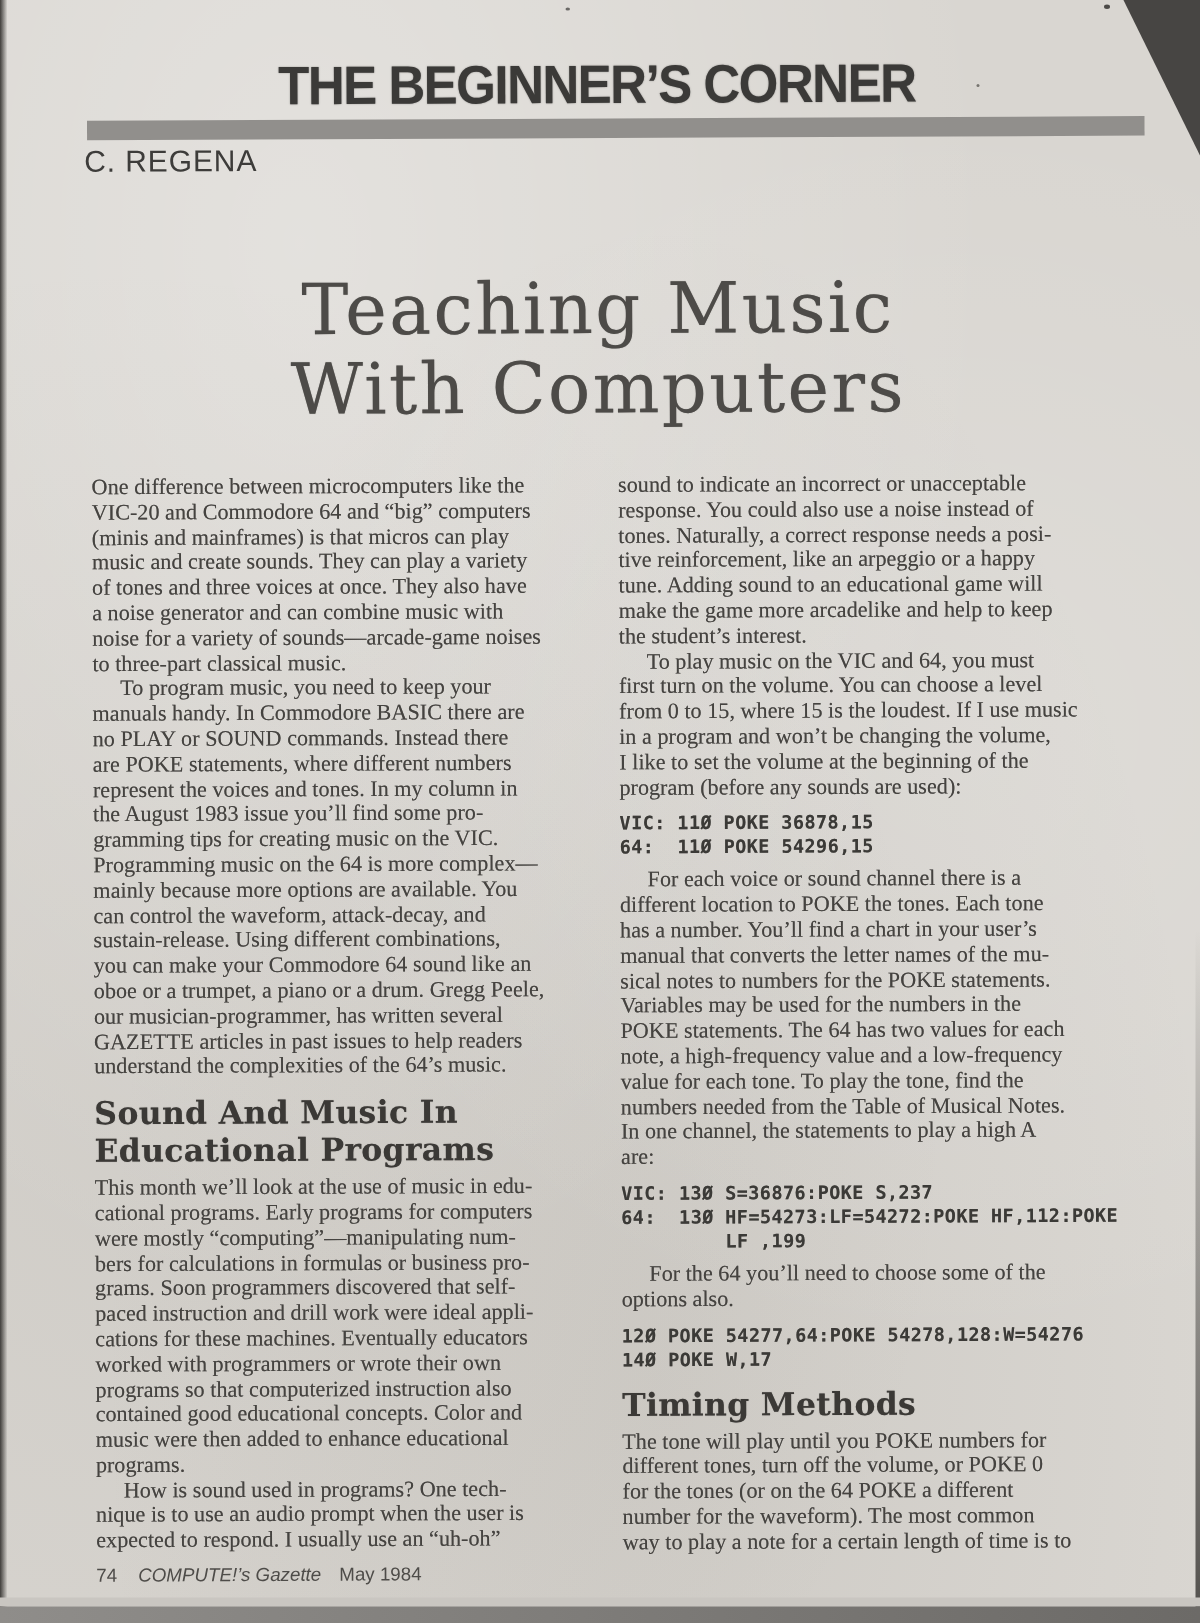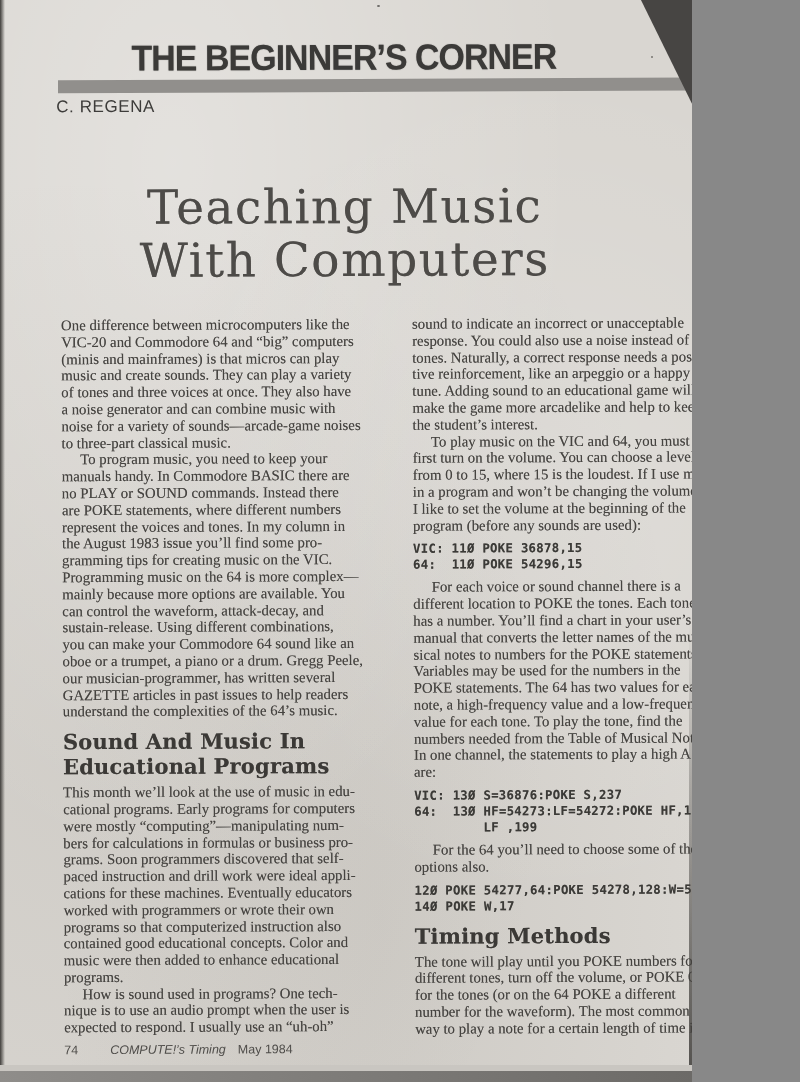--- a/index.html
+++ b/index.html
@@ -1,37 +1,37 @@
 <!DOCTYPE html>
 <html><head>
 <meta charset="utf-8">
 <style>
   html,body{margin:0;padding:0;background:#888;}
   .page{
-    position:relative;width:692px;height:1082px;overflow:hidden;
+    position:relative;width:800px;height:1082px;overflow:hidden;
     background:
       radial-gradient(ellipse at 25% 15%, rgba(255,255,255,.28), transparent 55%),
       radial-gradient(ellipse at 80% 45%, rgba(255,255,255,.15), transparent 50%),
       radial-gradient(ellipse at 55% 85%, rgba(110,105,95,.10), transparent 60%),
       radial-gradient(ellipse at 10% 70%, rgba(110,105,95,.08), transparent 55%),
       #d9d6d1;
     font-family:"Liberation Serif", serif;
   }
   .content{position:absolute;inset:0;transform:rotate(-0.25deg);transform-origin:50% 50%;}
 
   .masthead-title{
     position:absolute;top:38px;left:0;width:100%;text-align:center;
     font-family:"Liberation Sans", sans-serif;font-weight:800;font-size:34px;
     letter-spacing:-1px;color:#3b3a38;transform:scaleY(1.06);
     text-shadow:0 0 1px rgba(50,48,45,.55);
   }
   .masthead-rule{position:absolute;top:79px;left:60px;width:705px;height:13px;background:#918f8c;}
   .byline{
     position:absolute;top:96px;left:58px;
-    font-family:"Liberation Sans", sans-serif;font-size:17px;color:#3d3c3a;letter-spacing:.6px;
+    font-family:"Liberation Sans", sans-serif;font-size:20px;color:#3d3c3a;letter-spacing:.6px;
   }
 
   .article-title{
     position:absolute;top:180px;left:0;width:100%;margin:0;
     text-align:center;white-space:pre-line;
     font-family:"DejaVu Serif", serif;font-weight:500;font-size:47px;line-height:53px;
     letter-spacing:1.5px;color:#4d4b48;text-shadow:0 0 .5px rgba(70,68,64,.5);
   }
 
   .col{position:absolute;top:316px;}
@@ -52,21 +52,21 @@
     margin:7px 0 6px;white-space:pre;
     font-family:"DejaVu Sans Mono", monospace;font-weight:bold;
     font-size:12.3px;line-height:16px;letter-spacing:.3px;color:#3b3a37;
     text-shadow:0 0 .4px rgba(55,53,50,.5);
   }
 
   .footer{
     position:absolute;top:1042px;left:62px;
     font-family:"Liberation Sans", sans-serif;font-size:12.5px;color:#4e4c49;
   }
-  .footer .num{font-style:normal;margin-right:32px;}
+  .footer .num{font-style:normal;margin-right:14px;}
   .footer .mag{font-style:italic;margin-right:12px;}
   .footer .date{}
 
   
   .edge-left{position:absolute;left:0;top:0;width:5px;height:100%;
     background:linear-gradient(to right,#403e3b,rgba(64,62,59,0));}
   .corner-tr{position:absolute;top:0;right:0;width:58px;height:108px;background:#474543;
     -webkit-clip-path:polygon(12% 0,100% 0,100% 96%);clip-path:polygon(12% 0,100% 0,100% 96%);}
   .edge-right-low{position:absolute;right:0;top:620px;width:3px;height:462px;
     background:linear-gradient(to bottom,rgba(70,68,65,0),rgba(66,64,61,.9));}
@@ -172,21 +172,21 @@
 14Ø POKE W,17</pre>
       <h2 class="section-heading">Timing Methods</h2>
       <p class="body-para">The tone will play until you POKE numbers for
 different tones, turn off the volume, or POKE 0
 for the tones (or on the 64 POKE a different
 number for the waveform). The most common
 way to play a note for a certain length of time is to</p>
     </div>
 
     <div class="footer">
-      <span class="num">74</span><span class="mag">COMPUTE!’s Timing</span><span class="date">May 1984</span>
+      <span class="num">74</span><span class="mag">COMPUTE!’s Gazette</span><span class="date">May 1984</span>
     </div>
 
   </div>
 
   <div class="edge-left"></div>
   <div class="corner-tr"></div>
   <div class="edge-right-low"></div>
   <div class="edge-bottom-light"></div>
   <div class="edge-bottom"></div>
   <div class="speck speck-a"></div>

